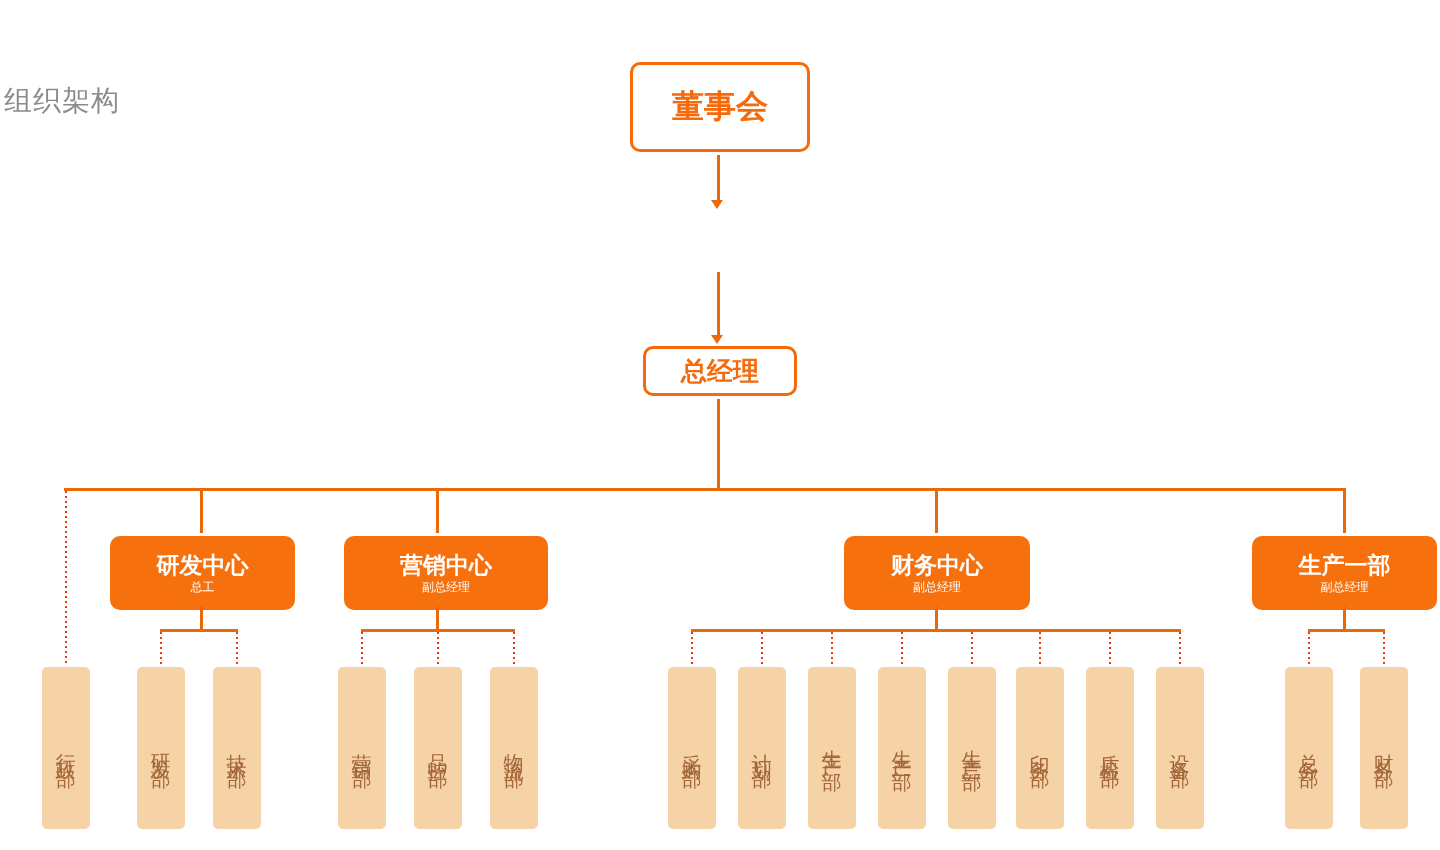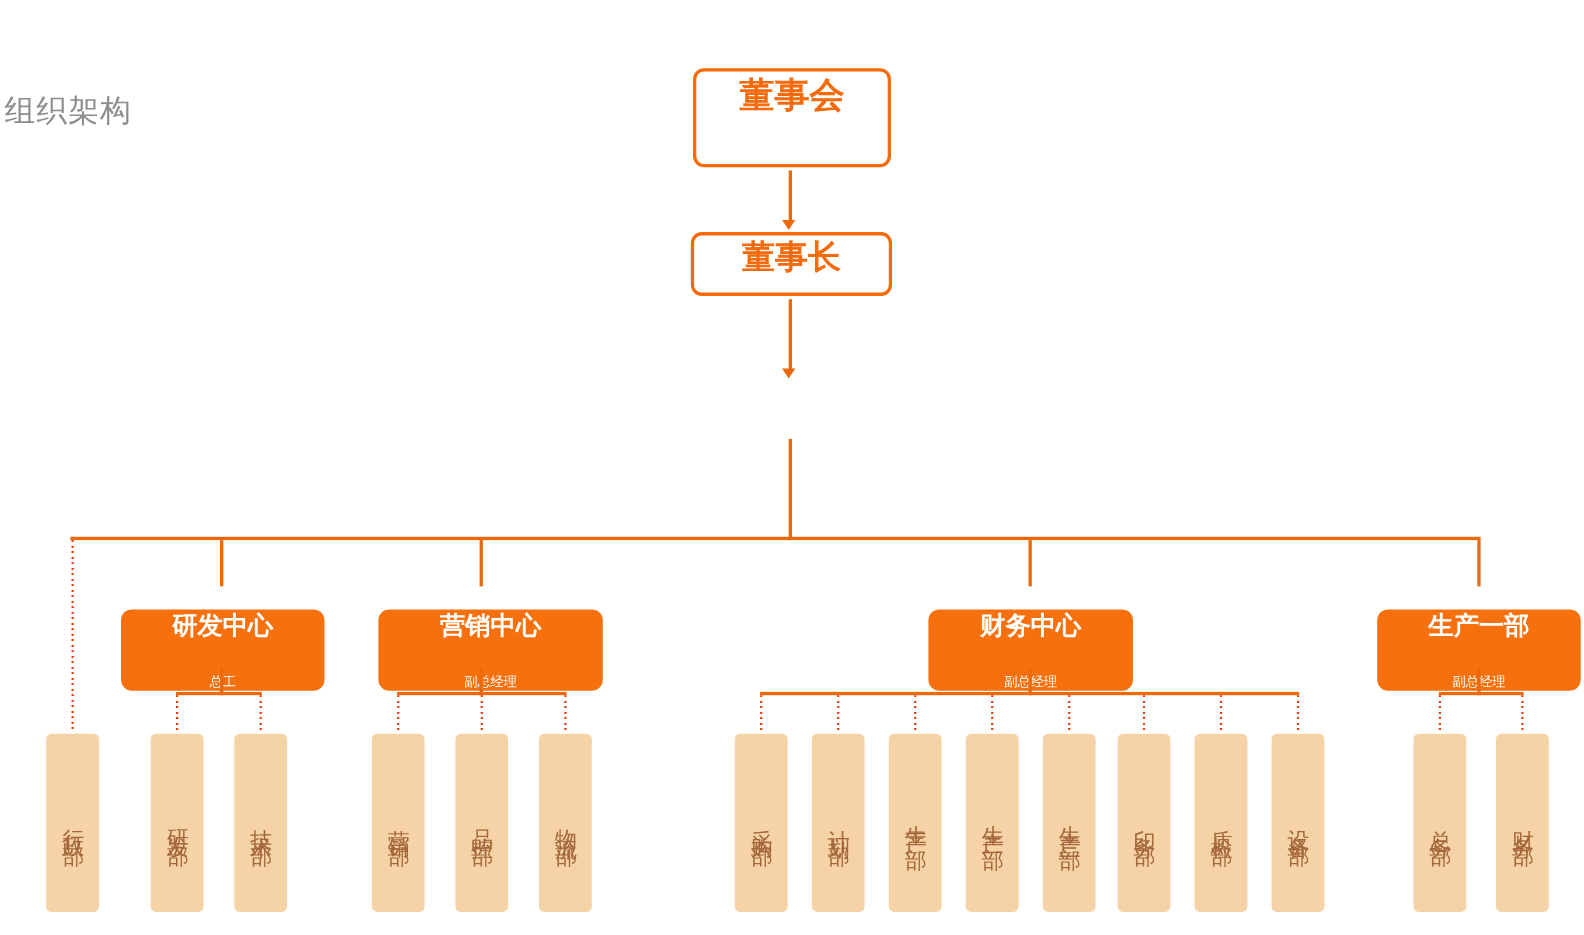--- a/index.html
+++ b/index.html
@@ -3,36 +3,36 @@
 <meta charset="utf-8">
 <style>
   html,body{margin:0;padding:0;background:#ffffff;}
   body{font-family:"Liberation Sans","DejaVu Sans",sans-serif;}
   .stage{position:relative;width:1440px;height:850px;background:#ffffff;overflow:hidden;}
 
   .page-title{position:absolute;left:4px;top:82px;font-size:28px;color:#8c8c8c;letter-spacing:1px;}
 
   
   .top-box{position:absolute;background:#ffffff;border:3px solid #f56a0b;border-radius:10px;
-           color:#f56a0b;font-weight:bold;display:flex;justify-content:center;
+           color:#f56a0b;font-weight:bold;display:flex;align-items:center;justify-content:center;
            box-sizing:border-box;}
 
   
   .hl{position:absolute;height:3px;background:#ec690a;}
   .vl{position:absolute;width:3px;background:#ec690a;}
   .arrow-head{position:absolute;width:0;height:0;border-left:6px solid transparent;
               border-right:6px solid transparent;border-top:9px solid #ec690a;}
 
   
   .dotv{position:absolute;width:2px;
         background-image:repeating-linear-gradient(to bottom,#e63c0e 0px,#e63c0e 2px,rgba(0,0,0,0) 2px,rgba(0,0,0,0) 5px);}
 
   
-  .center-box{position:absolute;top:554px;height:74px;background:#f7700e;border-radius:10px;
-              color:#ffffff;display:flex;flex-direction:column;align-items:center;justify-content:space-between;
+  .center-box{position:absolute;top:536px;height:74px;background:#f7700e;border-radius:10px;
+              color:#ffffff;display:flex;flex-direction:column;align-items:center;justify-content:center;
               line-height:1.25;box-sizing:border-box;}
   .center-name{font-size:23px;font-weight:bold;}
   .center-role{font-size:12px;}
 
   
   .dept{position:absolute;top:667px;width:48px;height:162px;background:#f5d3a7;border-radius:5px;
         color:#a4673a;display:flex;align-items:center;justify-content:center;box-sizing:border-box;}
   .dept span{writing-mode:vertical-rl;text-orientation:upright;font-size:20px;letter-spacing:7px;line-height:1;}
 </style>
 </head>
@@ -42,27 +42,27 @@
 
   <div class="page-title">组织架构</div>
 
   <div class="top-box" style="left:630px;top:62px;width:180px;height:90px;font-size:32px">
     <span>董事会</span>
   </div>
 
   <div class="vl" style="left:717px;top:155px;height:46px"></div>
   <div class="arrow-head" style="left:711px;top:200px"></div>
 
-  <div class="top-box" style="left:628px;top:211px;width:183px;height:58px;font-size:30px">
-    <span>董事长</span>
-  </div>
 
   <div class="vl" style="left:717px;top:272px;height:64px"></div>
   <div class="arrow-head" style="left:711px;top:335px"></div>
 
+  <div class="top-box" style="left:643px;top:346px;width:154px;height:50px;font-size:26px">
+    <span>总经理</span>
+  </div>
 
   <div class="vl" style="left:717px;top:399px;height:92px"></div>
   <div class="hl" style="left:64px;top:488px;width:1282px"></div>
 
   <div class="vl" style="left:200px;top:491px;height:42px"></div>
   <div class="vl" style="left:436px;top:491px;height:42px"></div>
   <div class="vl" style="left:935px;top:491px;height:42px"></div>
   <div class="vl" style="left:1343px;top:491px;height:42px"></div>
 
   <div class="dotv" style="left:65px;top:491px;height:175px"></div>

